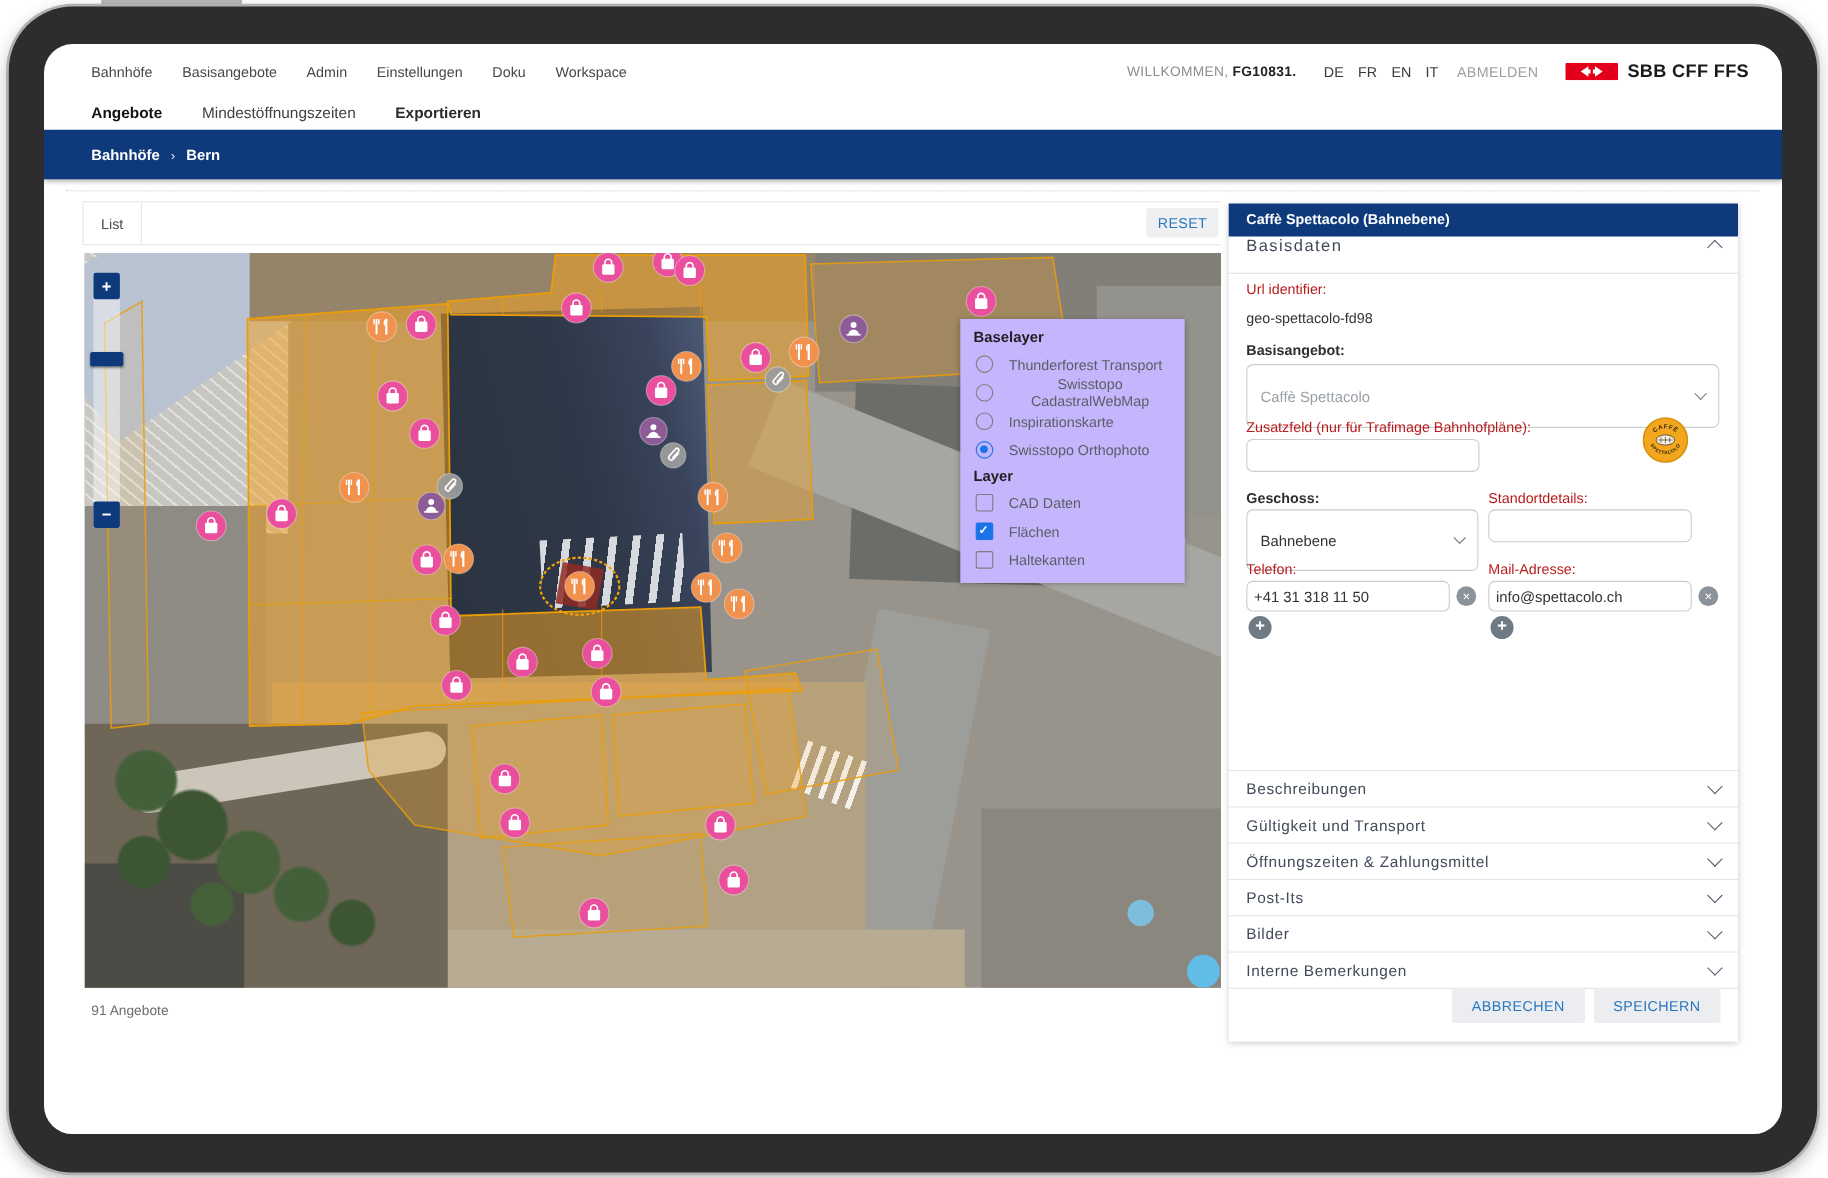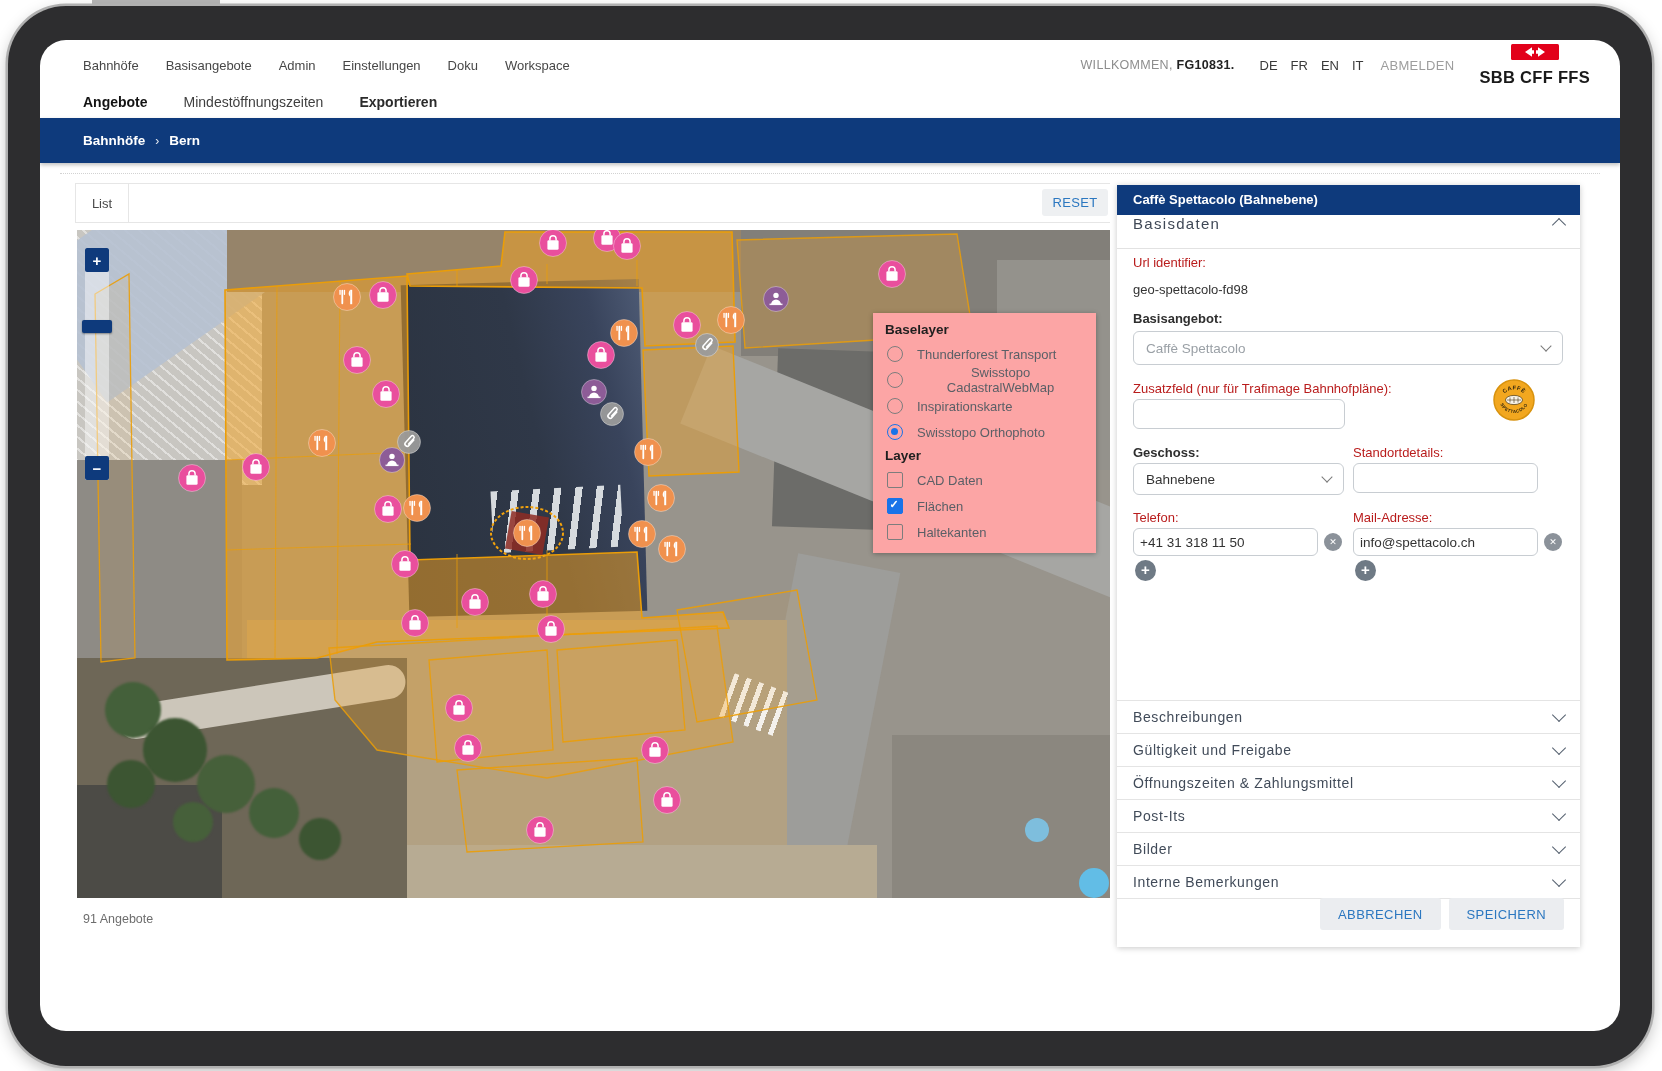--- a/index.html
+++ b/index.html
@@ -10,21 +10,21 @@
   .bezel{position:absolute;left:8px;top:6px;width:1644px;height:1060px;background:#2d2d2f;border-radius:58px;box-shadow:0 0 0 2.5px #b0b0b0,0 5px 16px rgba(0,0,0,.28);}
   .screen{position:absolute;left:40px;top:40px;width:1580px;height:991px;background:#fff;border-radius:26px;overflow:hidden;}
   
   .nav-row{position:absolute;top:8px;left:43px;right:30px;height:34px;display:flex;align-items:center;gap:27px;font-size:13px;color:#474747;}
   .nav-item{cursor:pointer;}
   .nav-right{margin-left:auto;display:flex;align-items:center;gap:9px;}
   .welcome{font-size:12.5px;color:#8d8d8d;letter-spacing:.3px;margin-right:14px;}
   .welcome b{color:#222;}
   .lang{font-size:13px;color:#3a3a3a;font-weight:500;padding:0 2px;}
   .logout{font-size:13px;color:#9d9d9d;letter-spacing:.3px;margin-left:6px;}
-  .sbb-logo{display:flex;align-items:center;gap:8px;margin-left:16px;flex-direction:column;}
+  .sbb-logo{display:flex;align-items:center;gap:8px;margin-left:16px;}
   .logo-text{font-weight:700;font-size:16.5px;color:#1a1a1a;letter-spacing:.3px;}
   
   .subnav{position:absolute;top:44px;left:43px;height:36px;display:flex;align-items:center;gap:36px;font-size:14px;}
   .sub-active{font-weight:700;color:#131313;}
   .sub-reg{color:#3f3f3f;}
   .sub-bold{font-weight:700;color:#2b2b2b;}
   
   .breadcrumb{position:absolute;top:78px;left:0;right:0;height:45px;background:#0e3a7c;display:flex;align-items:center;padding-left:43px;gap:10px;color:#fff;font-size:13.5px;font-weight:700;box-shadow:0 2px 4px rgba(0,0,0,.25);}
   .bc-sep{font-weight:400;opacity:.9;font-size:12px;}
   .dotted-divider{position:absolute;top:133px;left:20px;right:20px;border-top:1px dotted #d2d2d2;}
@@ -81,21 +81,21 @@
   .mk-attachment circle{fill:#9b9b9b;fill-opacity:.94;}
   .sel-square{fill:#8e2b23;fill-opacity:.85;}
   .sel-ellipse{fill:none;stroke:#f2a20c;stroke-width:2;stroke-dasharray:3 2;}
   
   .zoom-track{position:absolute;left:8px;top:18px;width:24px;height:232px;background:rgba(255,255,255,.45);}
   .zoom-btn{position:absolute;left:8px;width:24px;height:24px;background:#0e3a7c;color:#fff;border:none;font-size:15px;font-weight:700;display:flex;align-items:center;justify-content:center;border-radius:2px;cursor:pointer;font-family:inherit;padding:0;}
   .zplus{top:18px;}
   .zminus{top:226px;}
   .zoom-handle{position:absolute;left:5px;top:90px;width:30px;height:13px;background:#0e3a7c;border-radius:2px;box-shadow:0 1px 2px rgba(0,0,0,.4);}
   
-  .layers-panel{position:absolute;left:796px;top:83px;width:223px;background:#fca5a5;box-shadow:0 1px 5px rgba(0,0,0,.3);padding:6px 0 8px;z-index:6;}
+  .layers-panel{position:absolute;left:796px;top:60px;width:204px;background:#c4b5fd;box-shadow:0 1px 5px rgba(0,0,0,.3);padding:6px 0 8px;z-index:6;}
   .lp-title{font-weight:700;font-size:13.5px;color:#1f1f1f;padding:3px 12px 4px;}
   .lp-row{display:flex;align-items:center;height:26px;padding:0 12px 0 14px;gap:14px;font-size:13px;color:#5a5f66;cursor:pointer;text-align:center;}
   .radio{width:14px;height:14px;border:1.6px solid #7d7d7d;border-radius:50%;flex:none;position:relative;}
   .radio.selected{border-color:#1a73e8;}
   .radio.selected::after{content:"";position:absolute;left:2.5px;top:2.5px;width:7px;height:7px;border-radius:50%;background:#1a73e8;}
   .checkbox{width:14px;height:14px;border:1.6px solid #7d7d7d;border-radius:2px;flex:none;position:relative;}
   .checkbox.checked{background:#1a73e8;border-color:#1a73e8;}
   .checkbox.checked::after{content:"✓";position:absolute;left:1.5px;top:-1px;color:#fff;font-size:11px;font-weight:700;}
   
   .count{position:absolute;left:43px;top:872px;font-size:12.5px;color:#6d6d6d;}
@@ -103,21 +103,21 @@
   .panel{position:absolute;left:1077px;top:145px;width:463px;height:762px;background:#fff;box-shadow:0 1px 6px rgba(0,0,0,.22);}
   .panel-header{height:30px;background:#0e3a7c;color:#fff;font-weight:700;font-size:13px;line-height:30px;padding:0 16px;}
   .basis-row{position:absolute;top:30px;left:0;right:0;height:33px;border-bottom:1px solid #e2e2e2;display:flex;align-items:flex-start;padding:0 16px;cursor:pointer;}
   .sec-title{font-size:15px;color:#3f4856;letter-spacing:1.3px;}
   .chev{margin-left:auto;width:9px;height:9px;border-right:1.8px solid #566170;border-bottom:1.8px solid #566170;flex:none;}
   .chev.up{transform:rotate(-135deg);margin-top:5px;}
   .chev.down{transform:rotate(45deg);margin-top:-4px;}
   .lab{position:absolute;font-size:13px;color:#b91c1c;}
   .blab{position:absolute;font-size:13px;font-weight:700;color:#2e2e2e;}
   .val{position:absolute;font-size:13px;color:#333;}
-  .selectbox{position:absolute;border:1px solid #c8cdd2;border-radius:6px;display:flex;align-items:center;padding:0 12px;font-size:13.5px;background:#fff;color:#333;cursor:pointer;}
+  .selectbox{position:absolute;border:1px solid #c8cdd2;border-radius:6px;display:flex;align-items:center;padding:12px 12px;font-size:13.5px;background:#fff;color:#333;cursor:pointer;}
   .selectbox.disabled{color:#9aa0a6;}
   .sel-caret{margin-left:auto;width:7px;height:7px;border-right:1.6px solid #7a7a7a;border-bottom:1.6px solid #7a7a7a;transform:rotate(45deg);margin-top:-4px;flex:none;}
   .inp{position:absolute;border:1px solid #c8cdd2;border-radius:6px;padding:0 6px;font-size:13.5px;color:#333;font-family:inherit;outline:none;background:#fff;box-sizing:border-box;}
   .xicon{position:absolute;width:18px;height:18px;border-radius:50%;background:#8b929a;color:#fff;font-size:9px;line-height:18px;text-align:center;cursor:pointer;}
   .plusicon{position:absolute;width:21px;height:21px;border-radius:50%;background:#6f7a85;color:#fff;font-size:15px;font-weight:700;line-height:20px;text-align:center;cursor:pointer;}
   .brand-badge{position:absolute;left:376px;top:194px;width:42px;height:42px;}
   .acc{position:absolute;top:515px;left:0;right:0;}
   .acc-row{height:32px;border-top:1px solid #e4e4e4;display:flex;align-items:center;padding:0 16px;font-size:14px;color:#414b59;letter-spacing:.6px;cursor:pointer;}
   .acc-row:last-child{border-bottom:1px solid #e4e4e4;}
   .panel-buttons{position:absolute;top:713px;right:16px;display:flex;gap:8px;}
@@ -501,21 +501,21 @@
       <span class="xicon" style="left:427px;top:348px;">✕</span>
       <span class="plusicon" style="left:18px;top:375px;">+</span>
       <span class="plusicon" style="left:238px;top:375px;">+</span>
 
       <div class="acc">
         <div class="acc-row">
           <span>Beschreibungen</span>
             <span class="chev down"></span>
         </div>
         <div class="acc-row">
-          <span>Gültigkeit und Freigabe</span>
+          <span>Gültigkeit und Transport</span>
             <span class="chev down"></span>
         </div>
         <div class="acc-row">
           <span>Öffnungszeiten &amp; Zahlungsmittel</span>
             <span class="chev down"></span>
         </div>
         <div class="acc-row">
           <span>Post-Its</span>
             <span class="chev down"></span>
         </div>

